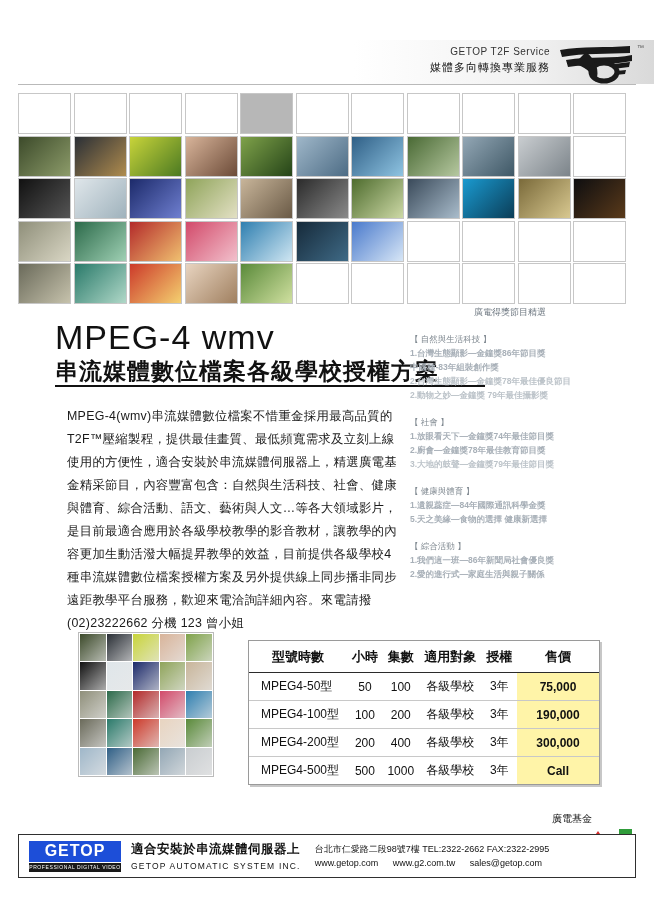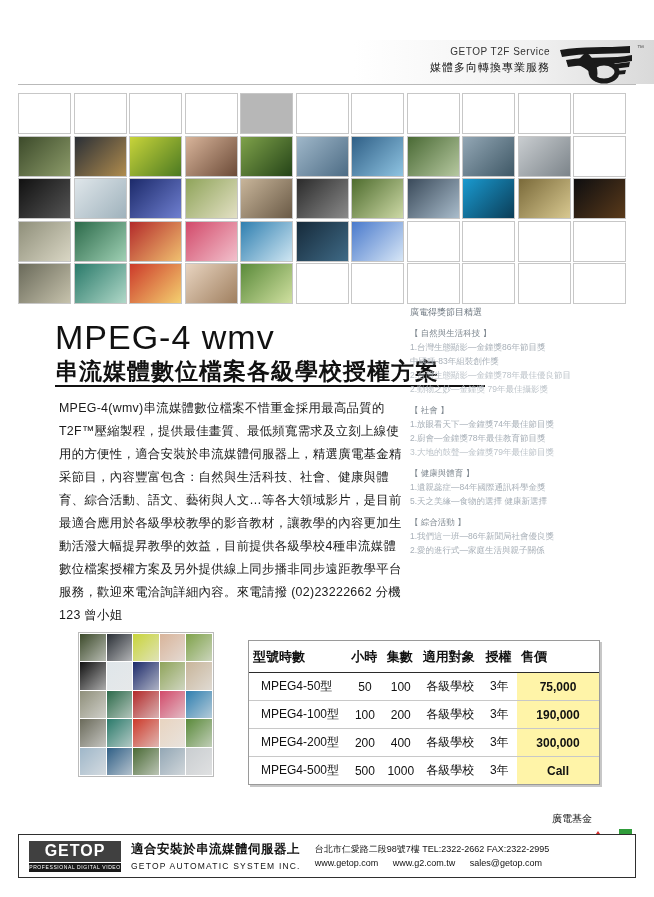--- a/index.html
+++ b/index.html
@@ -116,41 +116,42 @@
   
   .bodycopy {
     position: absolute;
     left: 58px; top: 396px;
     width: 350px;
     font-size: 12.4px;
     line-height: 23px;
     color: #1a1a1a;
     letter-spacing: .3px;
   }
-  .bodycopy p { margin: 1px; }
+  .bodycopy p { margin: 9px; }
 
   
   .awards {
     position: absolute;
     left: 410px; top: 305px;
     width: 200px;
     font-size: 8.5px;
     line-height: 14px;
     color: #9aa3ad;
   }
   .awards .awards-title {
     color: #6d7780;
     font-size: 9px;
     margin-bottom: 3px;
+    text-align: center;
   }
   .awards .cat {
     color: #7f8890;
-    margin-top: 7px;
-  }
-  .awards .item { color: #a8b0b8; }
+    margin-top: 13px;
+  }
+  .awards .item { color: #a8b0b8; font-weight: bold; }
   .awards .item.faded { color: #bcc3c9; }
 
   
   .mini-mosaic {
     position: absolute;
     left: 78px; top: 632px;
     width: 136px; height: 145px;
     border: 1px solid #bbb;
     background: #fff;
     box-sizing: border-box;
@@ -177,21 +178,21 @@
   }
   table.price {
     width: 100%;
     border-collapse: collapse;
     font-size: 12px;
   }
   table.price th {
     font-size: 13px;
     font-weight: bold;
     padding: 7px 4px 6px;
-    text-align: left;
+    text-align: center;
     color: #111;
     border-bottom: 1px solid #2b2b2b;
     white-space: nowrap;
   }
   table.price td {
     padding: 5px 4px;
     text-align: center;
     border-bottom: 1px solid #c8c8c8;
     color: #111;
     white-space: nowrap;
@@ -234,21 +235,21 @@
     display: flex;
     align-items: center;
     padding: 0 10px;
     background: #fff;
   }
   .getop-logo {
     width: 92px;
     flex: 0 0 auto;
   }
   .getop-top {
-    background: #404040;
+    background: #1d4ed8;
     color: #fff;
     font-size: 16px;
     font-weight: bold;
     letter-spacing: 1px;
     text-align: center;
     padding: 1px 0 2px;
   }
   .getop-bottom {
     background: #1a1a1a;
     color: #fff;

